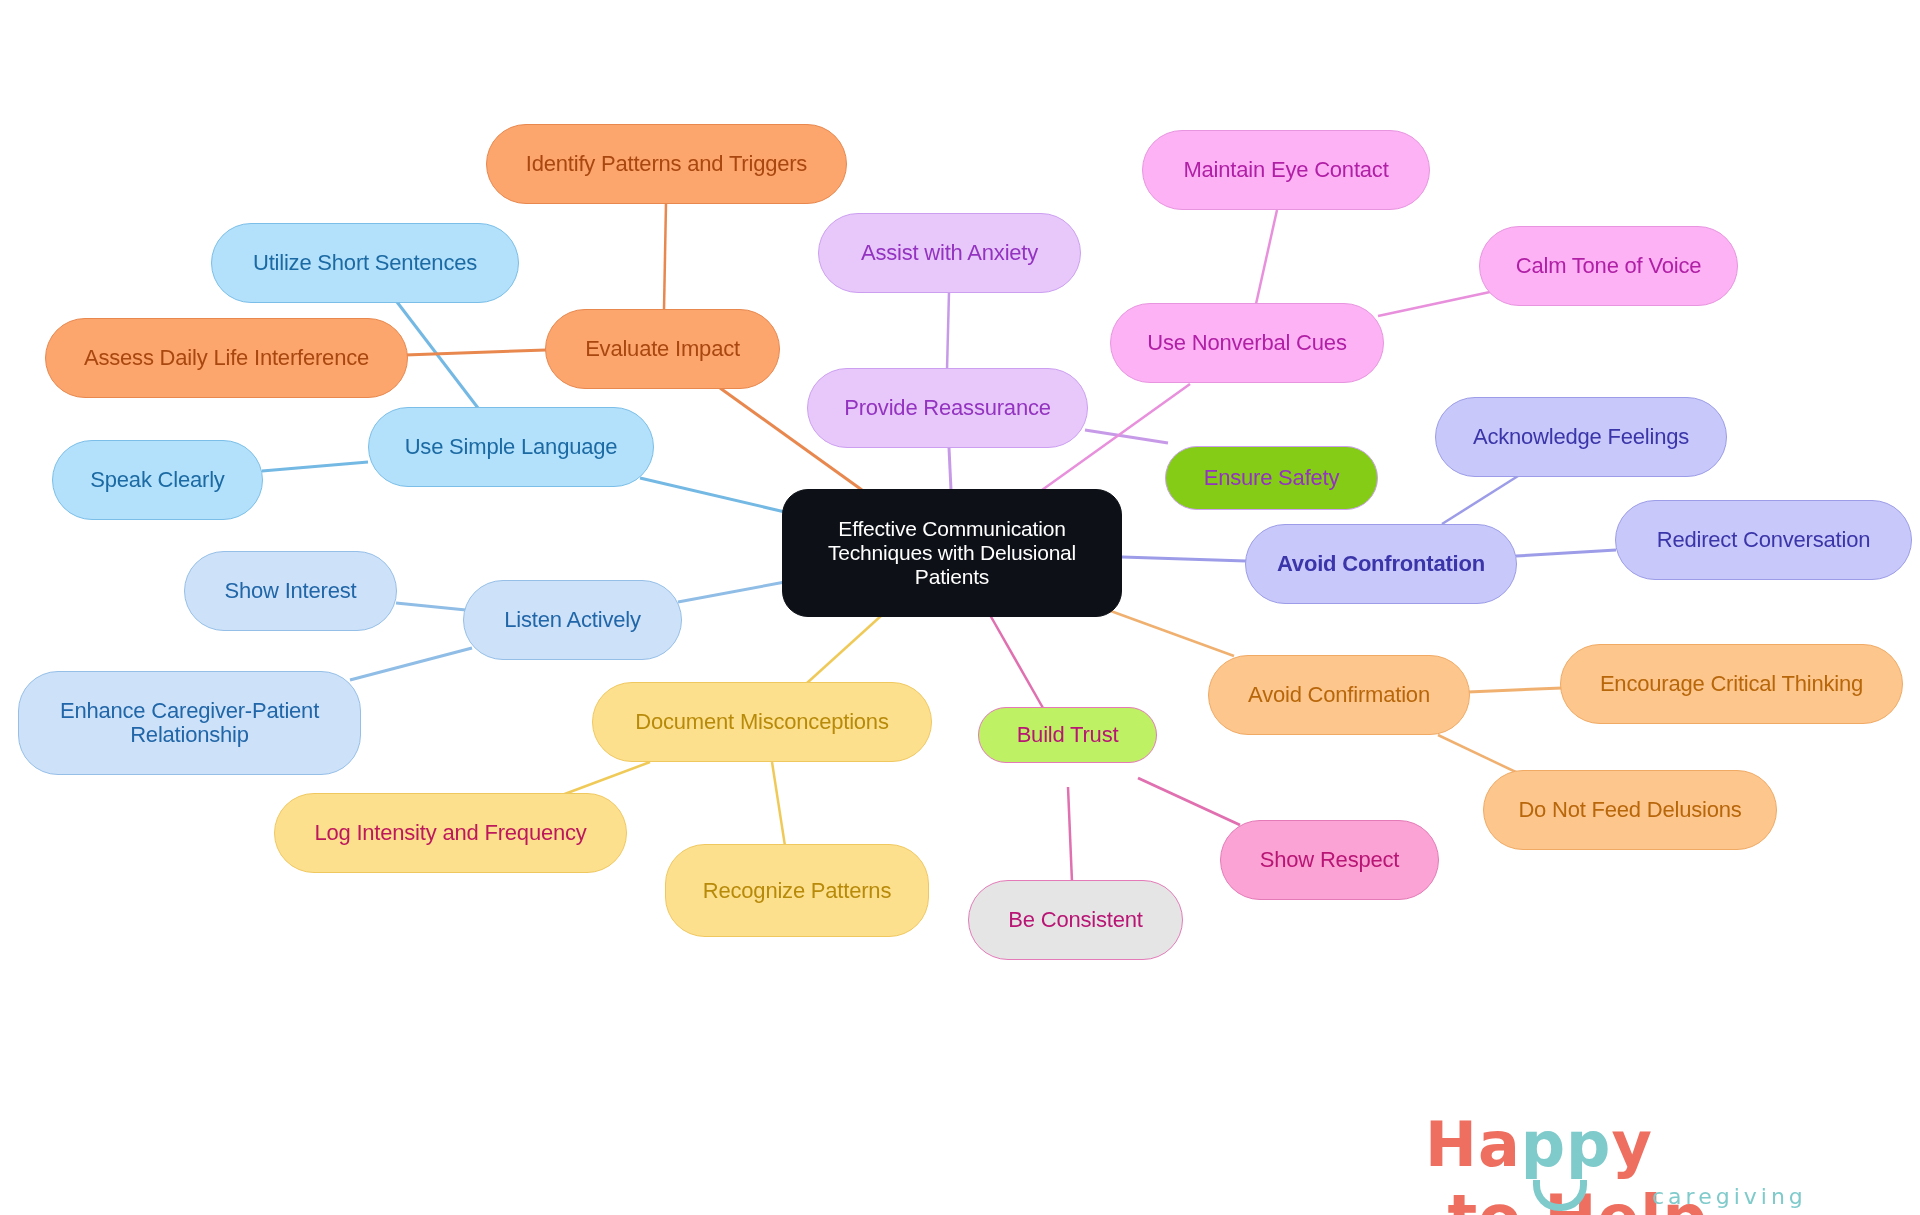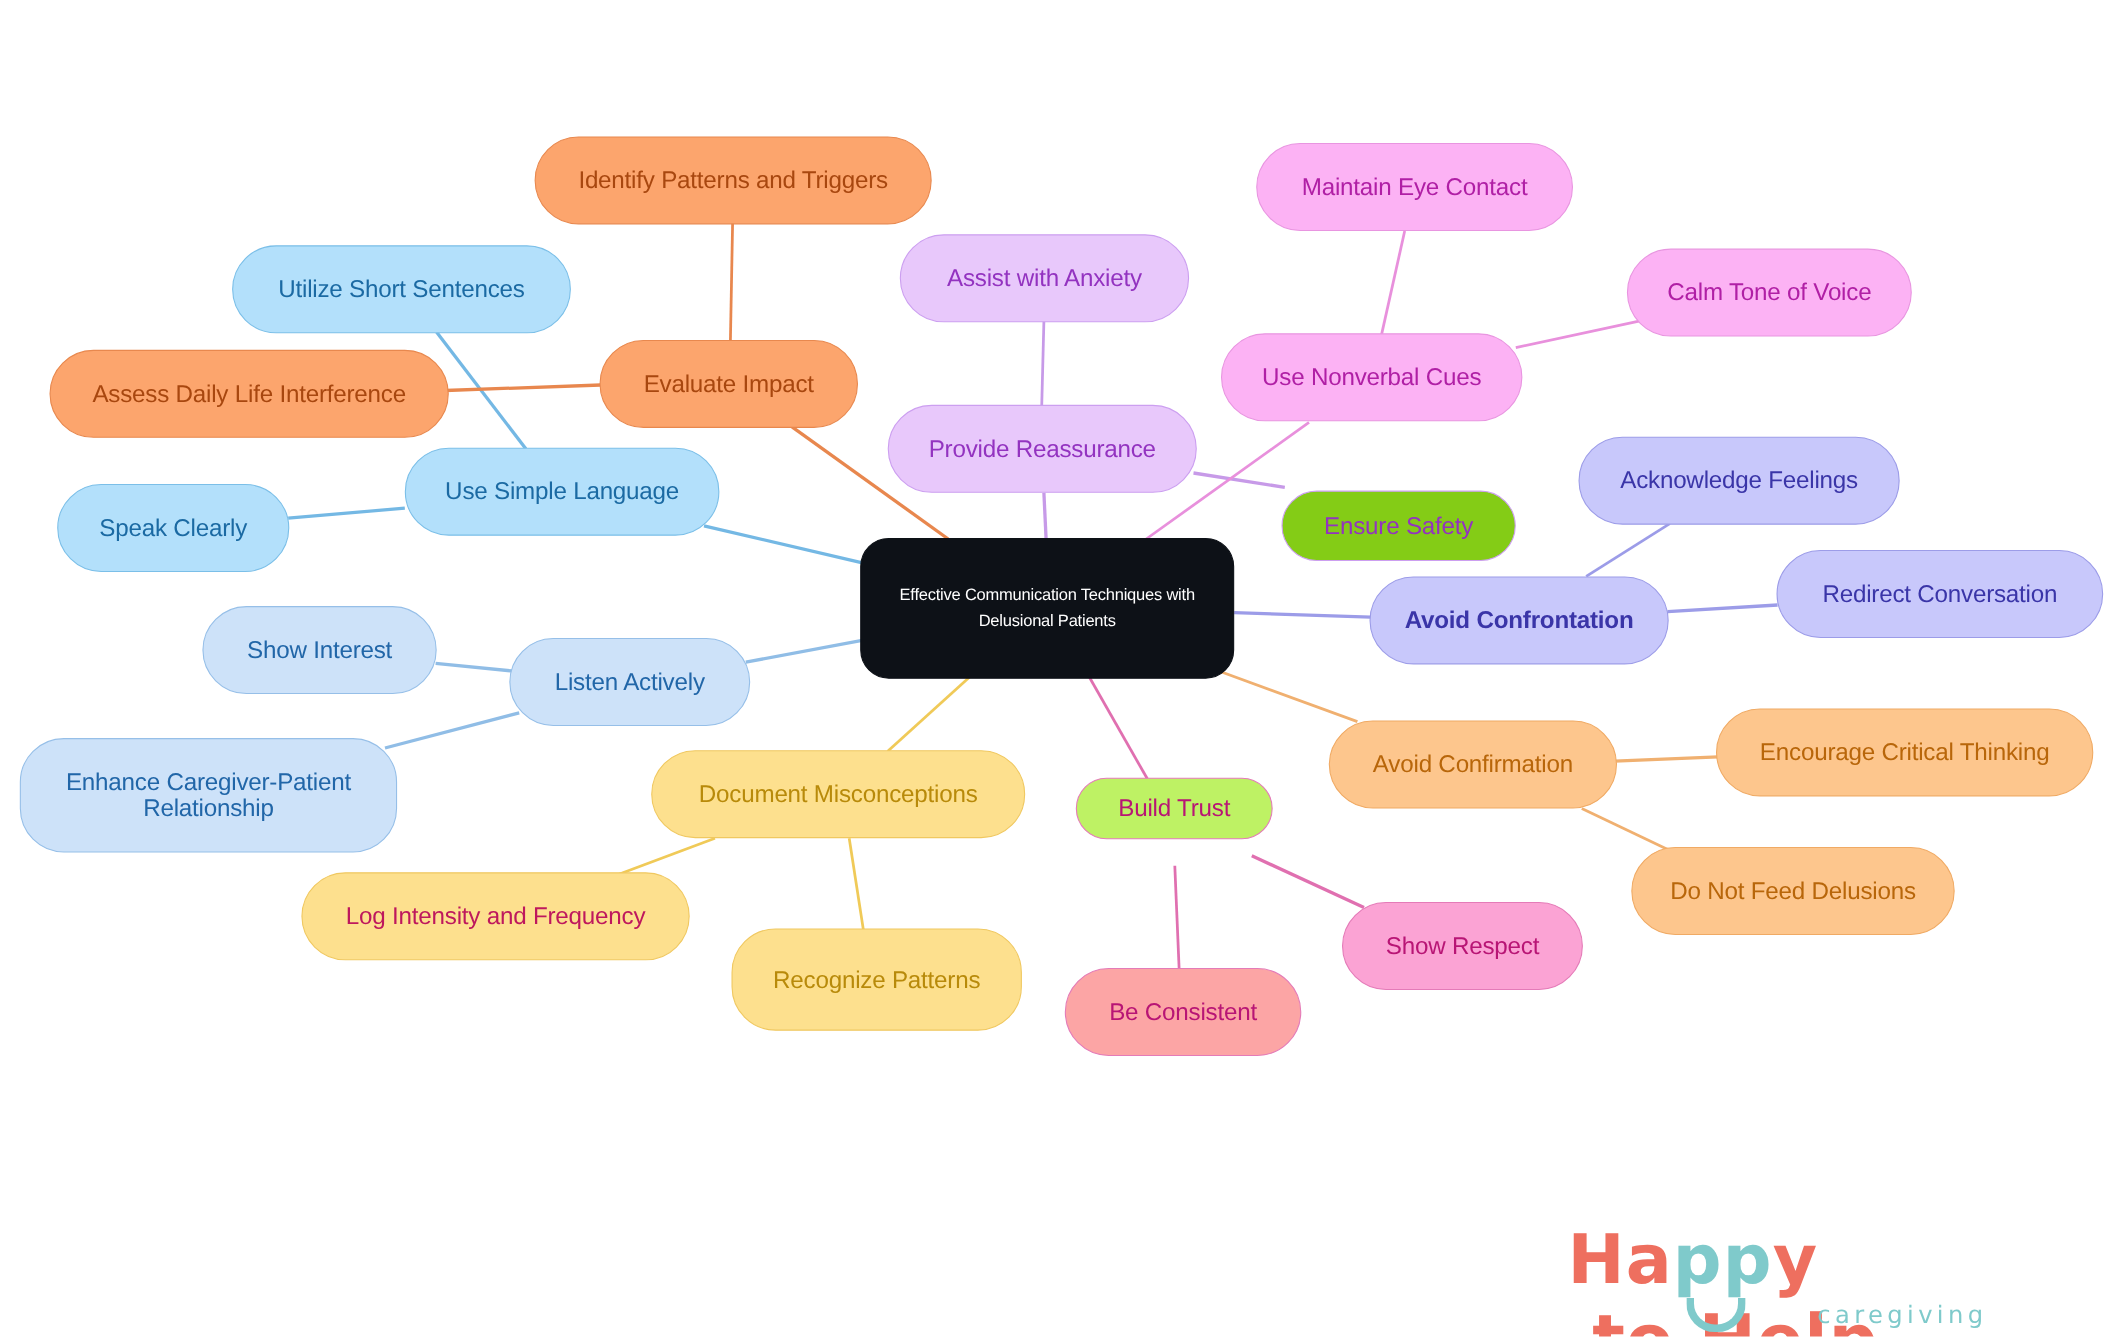--- a/index.html
+++ b/index.html
@@ -3,21 +3,21 @@
 <meta charset="utf-8">
 <style>
   html, body { margin:0; padding:0; background:#ffffff; }
   body { width:1920px; height:1215px; position:relative; overflow:hidden; font-family:"Liberation Sans", sans-serif; }
   #edges { position:absolute; left:0; top:0; width:1920px; height:1215px; }
   .node {
     position:absolute; box-sizing:border-box; display:flex; align-items:center; justify-content:center;
     text-align:center; border-radius:40px; font-size:22px; line-height:24px; border:1.5px solid; padding:0 12px;
     cursor:pointer; letter-spacing:-0.2px;
   }
-  .root { border-radius:26px; font-size:15px; line-height:24px; }
+  .root { border-radius:26px; font-size:21px; line-height:24px; }
   .logo { position:absolute; left:1425px; top:1108px; width:460px; height:100px; }
   .logo .main { position:absolute; left:0; top:0; font-size:62px; font-weight:bold; letter-spacing:1px; font-family:"DejaVu Sans", sans-serif; }
   .logo .sub { position:absolute; left:227px; top:76px; font-size:22px; letter-spacing:4px; font-family:"DejaVu Sans", sans-serif; }
   .logo .smile { position:absolute; left:108px; top:72px; width:40px; height:24px; border:7px solid; border-top:none; border-radius:0 0 26px 26px; }
 </style>
 </head>
 <body>
 
 <svg id="edges" xmlns="http://www.w3.org/2000/svg">
 
@@ -121,21 +121,21 @@
 <div class="node" style="left:1483px;top:770px;width:294px;height:80px;background:#fdc68d;border-color:#f0aa64;color:#b8660a;">
   <span>Do Not Feed Delusions</span>
 </div>
 
 <div class="node" style="left:978px;top:707px;width:179px;height:56px;background:#bef264;border-color:#e47bb8;color:#b81575;">
   <span>Build Trust</span>
 </div>
 <div class="node" style="left:1220px;top:820px;width:219px;height:80px;background:#fba3d4;border-color:#e47bb8;color:#b81575;">
   <span>Show Respect</span>
 </div>
-<div class="node" style="left:968px;top:880px;width:215px;height:80px;background:#fca5a5;border-color:#e47bb8;color:#b81575;">
+<div class="node" style="left:968px;top:880px;width:215px;height:80px;background:#e5e5e5;border-color:#e47bb8;color:#b81575;">
   <span>Be Consistent</span>
 </div>
 
 <div class="node" style="left:592px;top:682px;width:340px;height:80px;background:#fde08e;border-color:#f0c860;color:#b88a0a;">
   <span>Document Misconceptions</span>
 </div>
 <div class="node" style="left:274px;top:793px;width:353px;height:80px;background:#fde08e;border-color:#f0c860;color:#be185d;">
   <span>Log Intensity and Frequency</span>
 </div>
 <div class="node" style="left:665px;top:844px;width:264px;height:93px;background:#fde08e;border-color:#f0c860;color:#b88a0a;">

